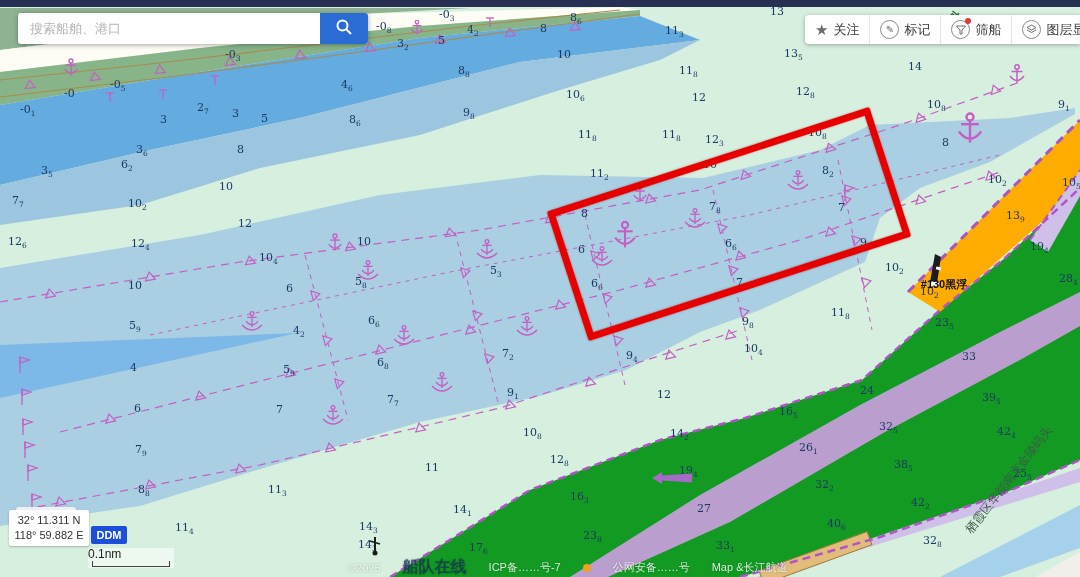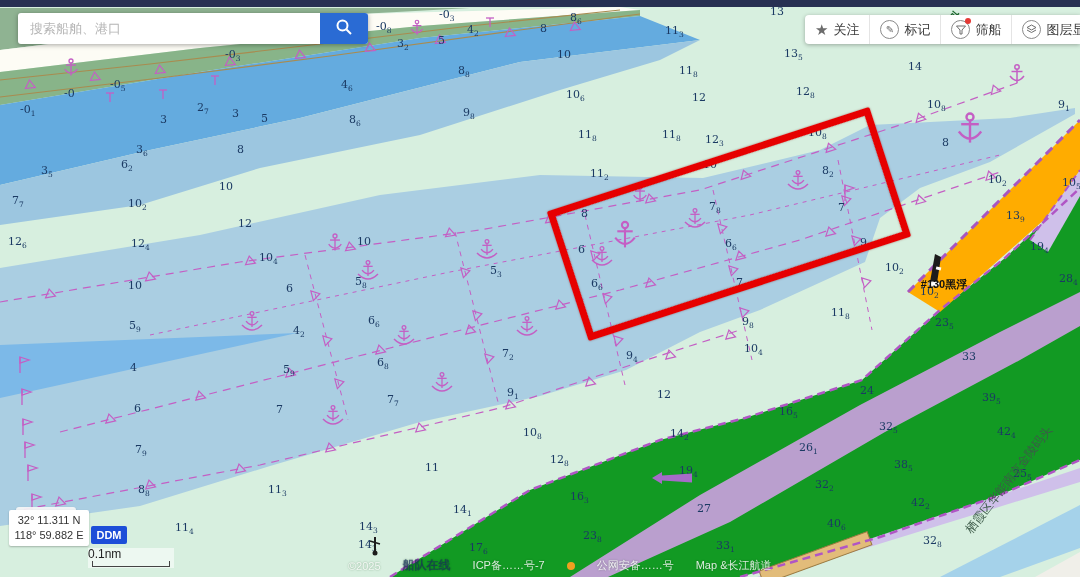--- a/index.html
+++ b/index.html
@@ -41,21 +41,21 @@
     border:0;border-radius:2px;font-size:11px;font-weight:bold;cursor:pointer;line-height:18px;
     text-align:center;padding:0;font-family:"Liberation Sans",sans-serif;}
   #scalebar{position:absolute;left:88px;top:548px;width:86px;height:20px;background:rgba(255,255,255,.55);
     font-size:12px;color:#222;text-align:left;}
   #scalebar .lbl{line-height:13px;}
   #scalebar .brk{margin:0 auto;width:76px;height:5px;border-left:1px solid #444;
     border-right:1px solid #444;border-bottom:1px solid #444;}
   
   #copyright{position:absolute;left:348px;top:557px;width:620px;font-size:11px;color:rgba(255,255,255,.85);
     white-space:nowrap;display:flex;gap:22px;align-items:center;text-shadow:0 0 2px rgba(0,60,0,.4);}
-  #copyright .brand{font-weight:bold;color:rgba(25,45,95,.65);font-size:12px;}
+  #copyright .brand{font-weight:bold;color:rgba(25,45,95,.65);font-size:16px;}
   #copyright .badge{width:8px;height:8px;border-radius:50%;background:#f0a020;display:inline-block;}
   
   #redbox{position:absolute;left:0;top:0;width:325px;height:122px;border:7px solid #e60000;
     transform:translate(566px,163px) rotate(-18deg);transform-origin:center;border-radius:2px;
     box-shadow:0 0 2px rgba(120,0,0,.5), inset 0 0 2px rgba(120,0,0,.5);}
 </style>
 </head>
 <body>
 
 <div id="stage">

